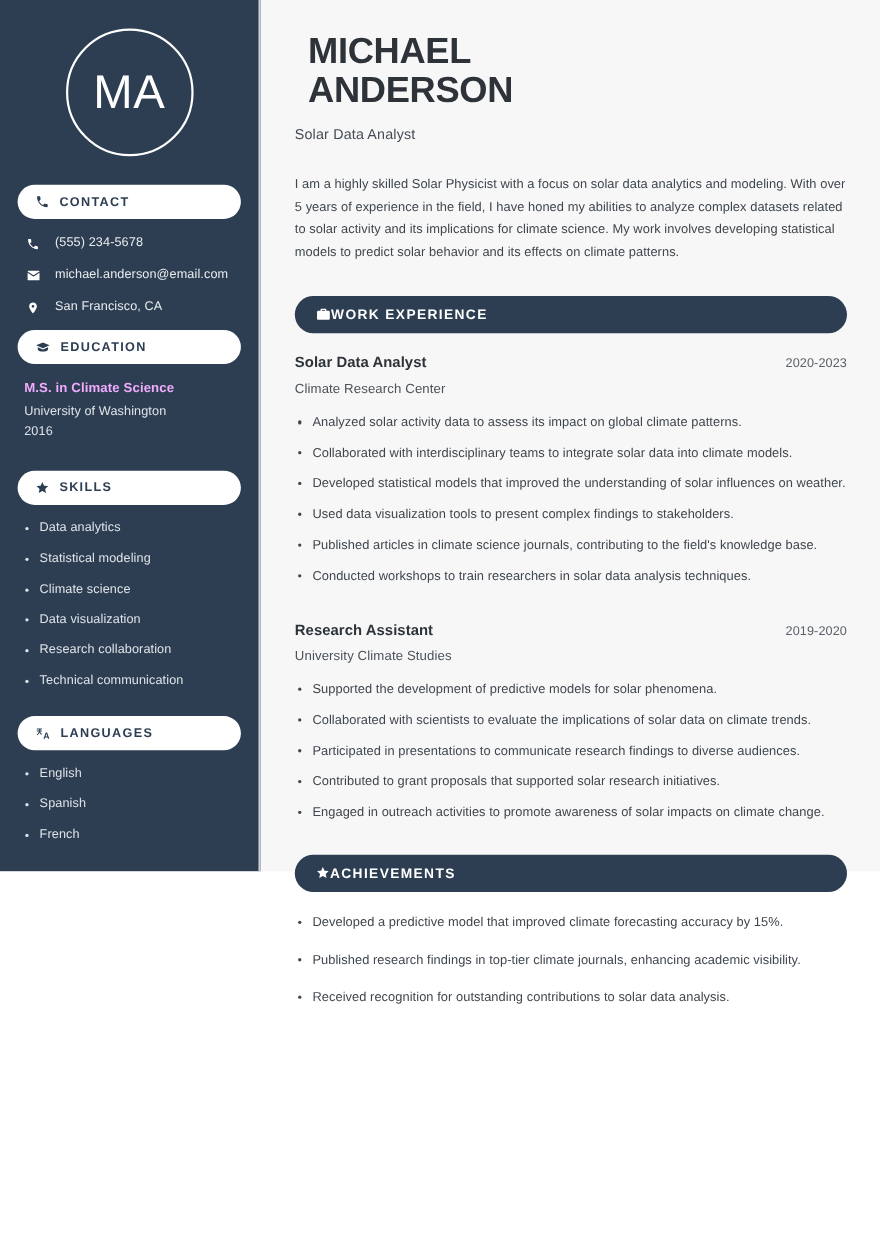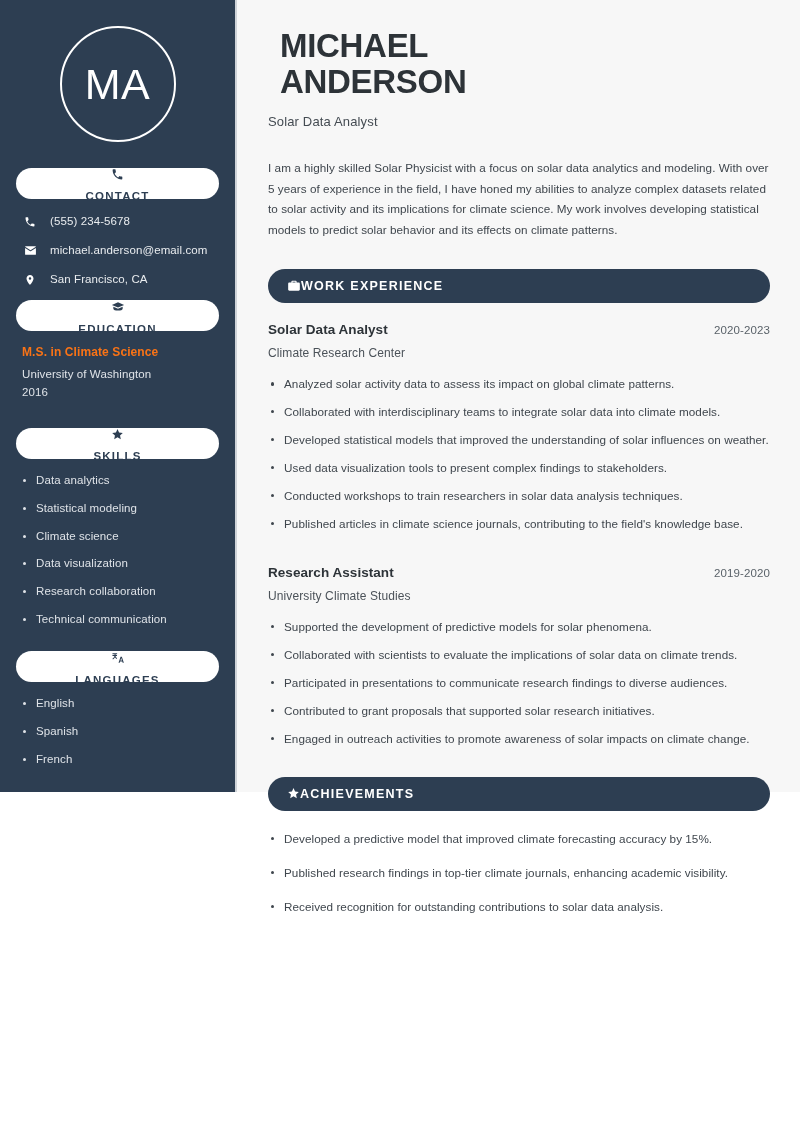--- a/index.html
+++ b/index.html
@@ -61,21 +61,20 @@
   
   .pill {
     background: #ffffff;
     border-radius: 999px;
     height: 31px;
     display: flex;
     align-items: center;
     padding: 0 16px;
     gap: 9px;
     margin-bottom: 14px;
-    flex-direction: column;
   }
 
   .pill-label {
     color: #2d3e52;
     font-size: 11.5px;
     font-weight: bold;
     letter-spacing: 1.2px;
   }
 
   .pill-icon {
@@ -114,21 +113,21 @@
     color: #e9ecef;
     font-size: 11.5px;
     line-height: 1.3;
     letter-spacing: 0.1px;
   }
 
   
   .edu-block { padding: 0 6px; margin-bottom: 26px; }
 
   .edu-degree {
-    color: #f97316;
+    color: #f0abfc;
     font-size: 12px;
     font-weight: bold;
     margin-bottom: 7px;
     letter-spacing: 0.1px;
   }
 
   .edu-school,
   .edu-year {
     color: #dfe3e8;
     font-size: 11.5px;
@@ -413,22 +412,22 @@
         <span class="exp-dates">2020-2023</span>
       </div>
       <div class="exp-org">Climate Research Center</div>
     </div>
 
     <ul class="main-list">
       <li>Analyzed solar activity data to assess its impact on global climate patterns.</li>
       <li>Collaborated with interdisciplinary teams to integrate solar data into climate models.</li>
       <li>Developed statistical models that improved the understanding of solar influences on weather.</li>
       <li>Used data visualization tools to present complex findings to stakeholders.</li>
+      <li>Published articles in climate science journals, contributing to the field's knowledge base.</li>
       <li>Conducted workshops to train researchers in solar data analysis techniques.</li>
-      <li>Published articles in climate science journals, contributing to the field's knowledge base.</li>
     </ul>
 
     <div class="exp-entry second">
       <div class="exp-head">
         <span class="exp-role">Research Assistant</span>
         <span class="exp-dates">2019-2020</span>
       </div>
       <div class="exp-org">University Climate Studies</div>
     </div>
 

